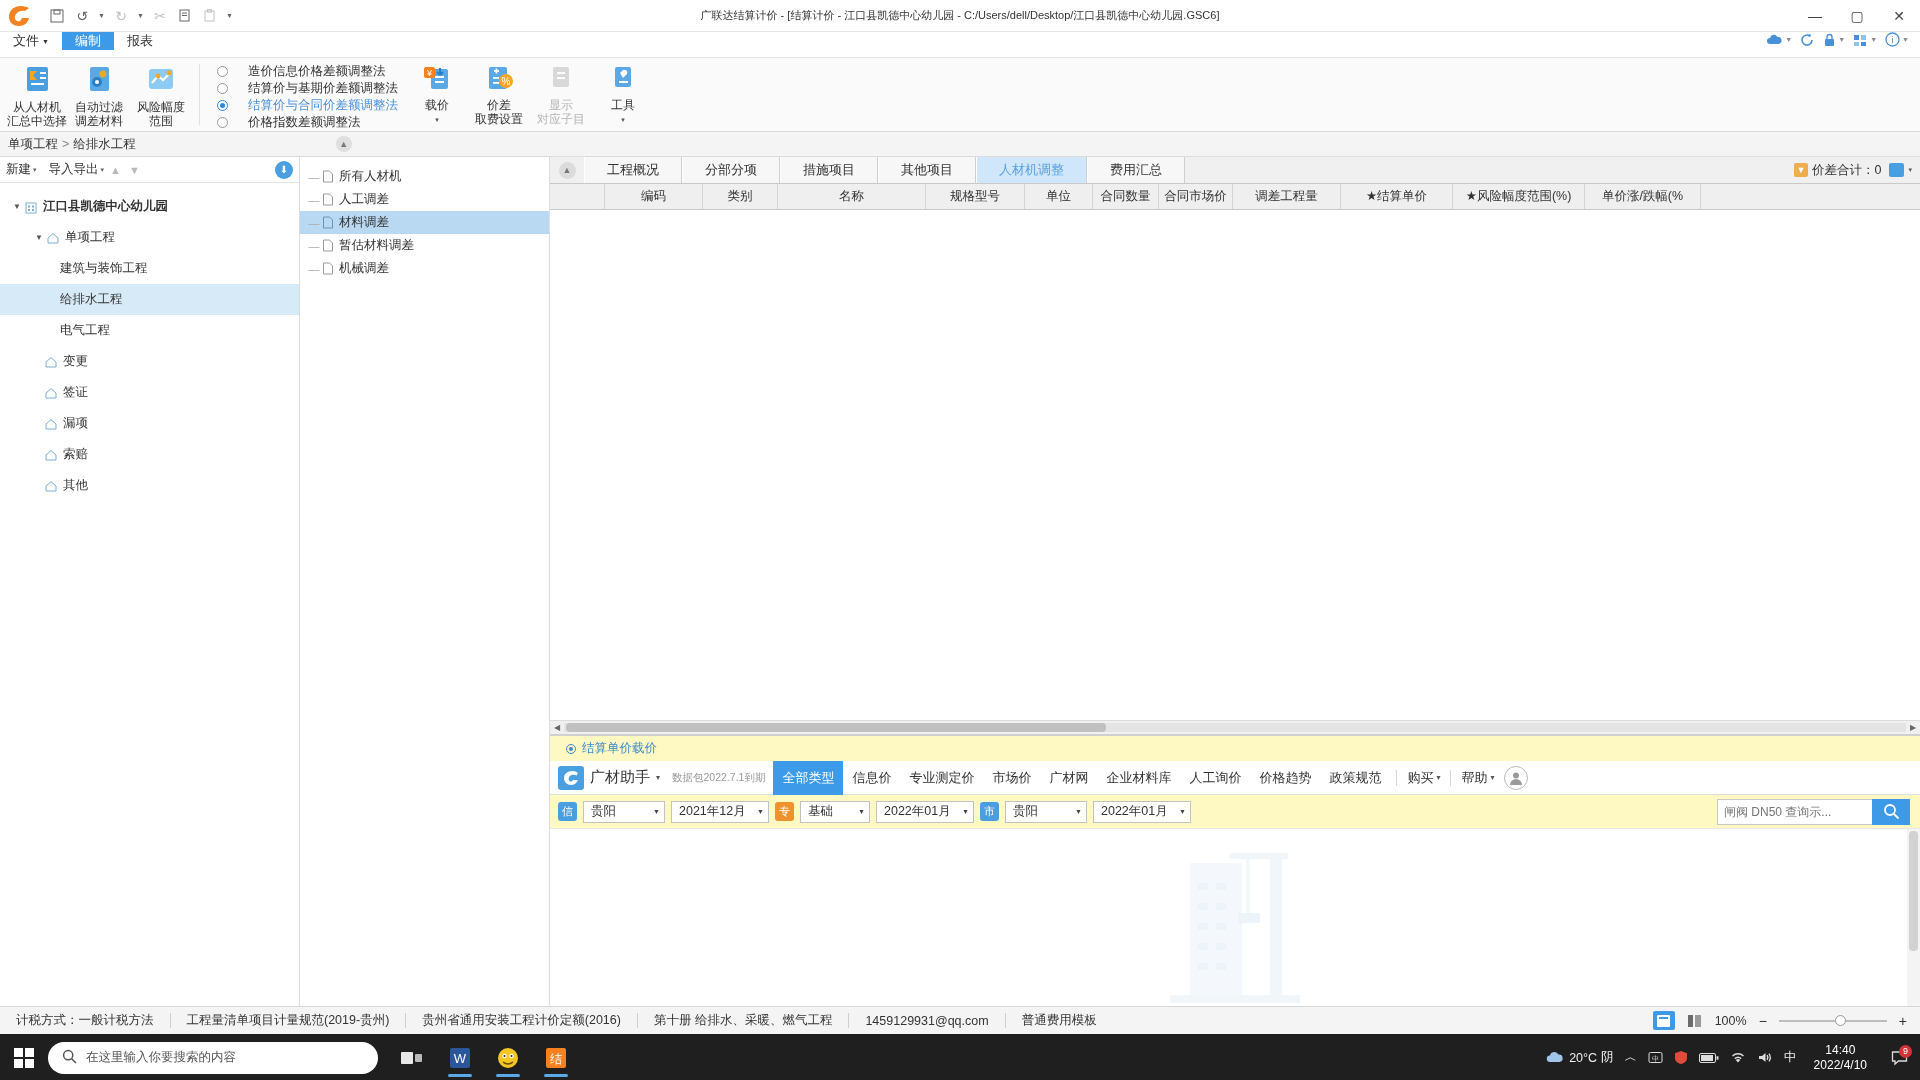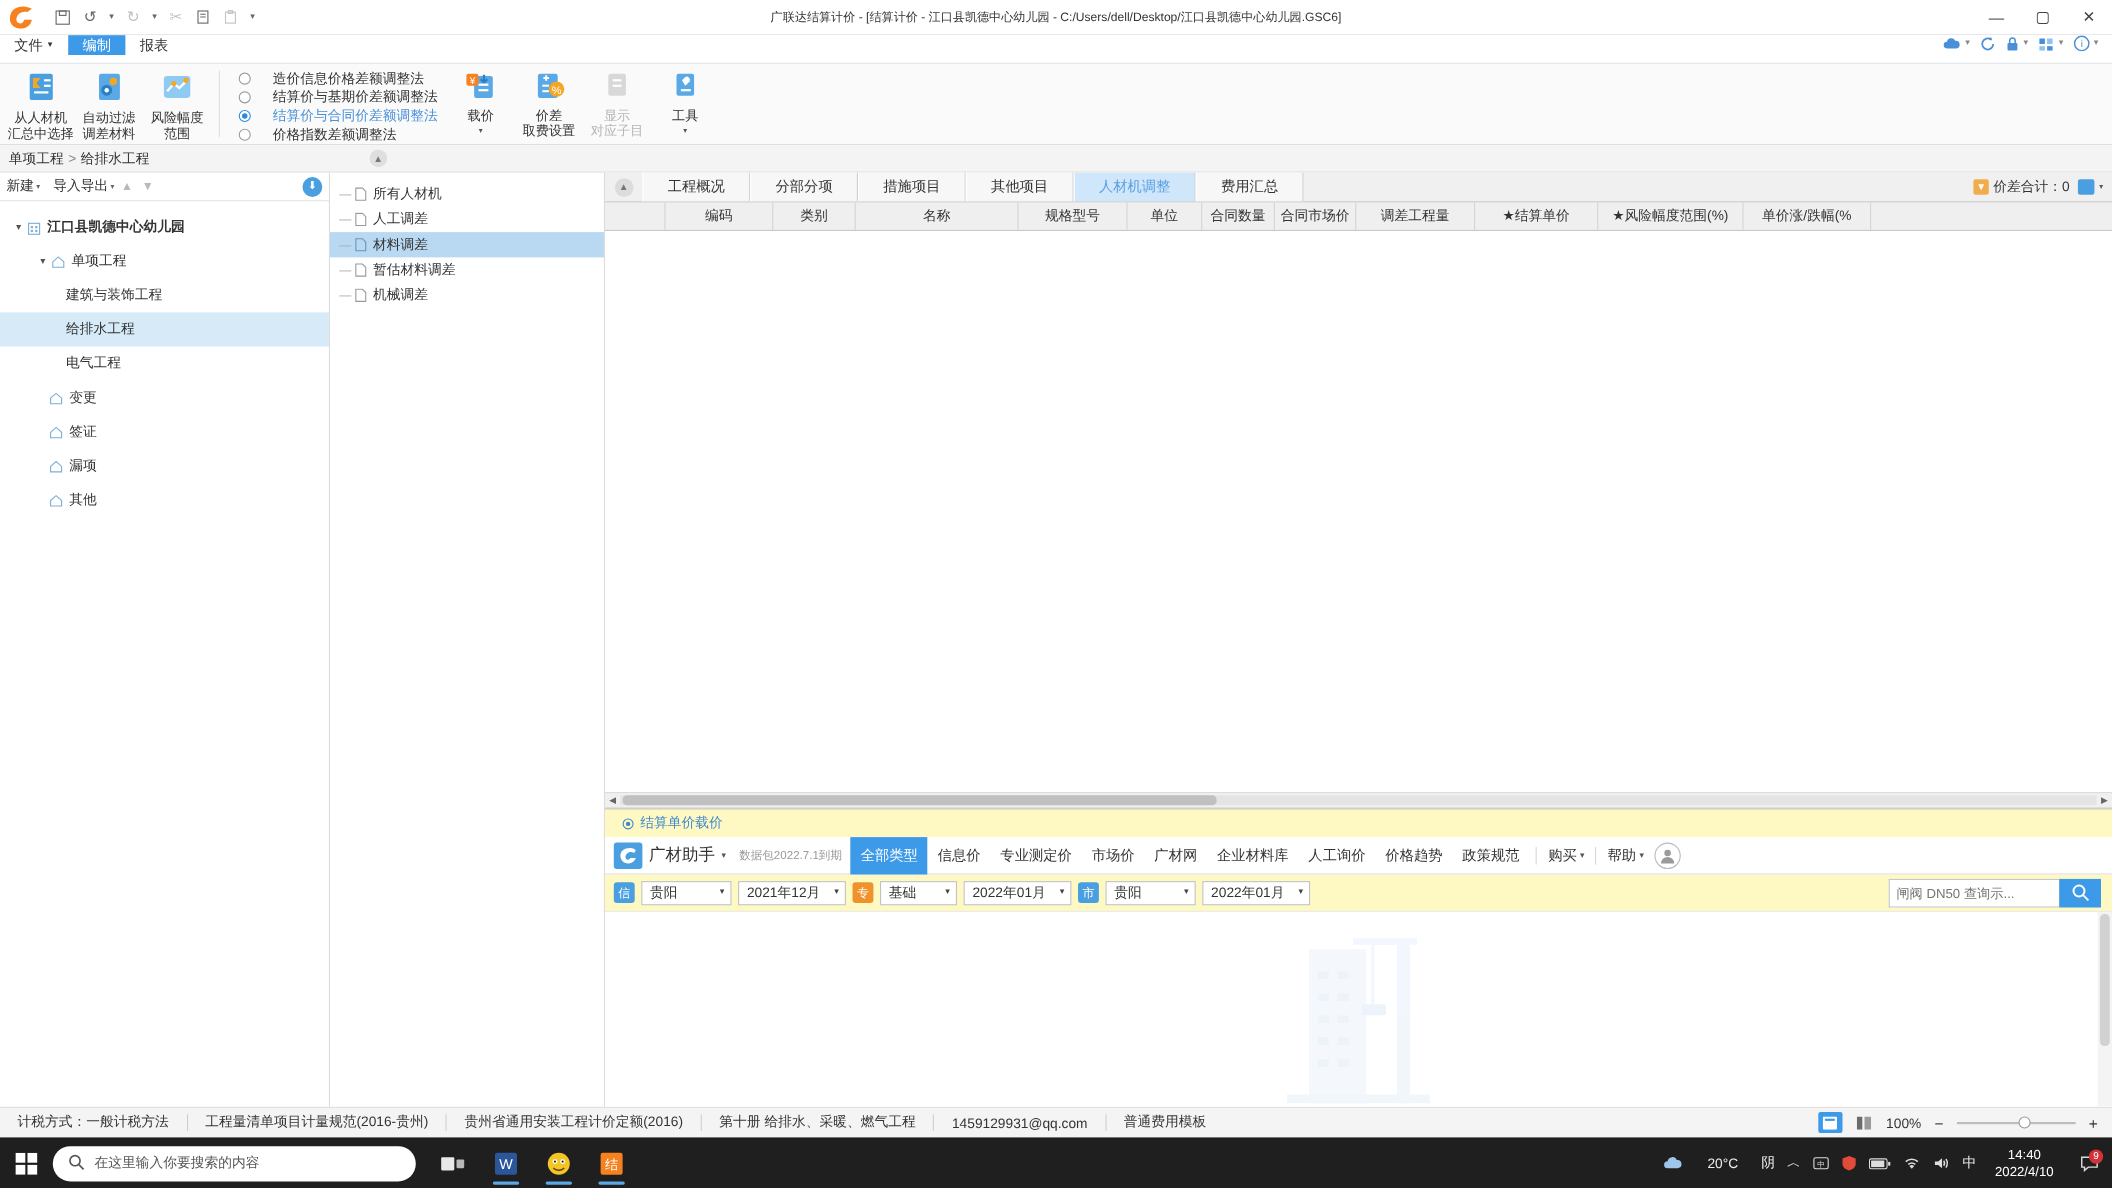--- a/index.html
+++ b/index.html
@@ -238,21 +238,21 @@
              color: #fff; font-size: 12.5px; }
   .tb-start { width: 48px; display: flex; align-items: center; justify-content: center; }
   .tb-search { width: 330px; height: 32px; background: #fff; border-radius: 16px; display: flex;
                align-items: center; gap: 9px; padding-left: 14px; color: #555; font-size: 12.5px; }
   .tb-apps { display: flex; align-items: center; gap: 4px; margin-left: 12px; }
   .tb-app { width: 44px; height: 40px; display: flex; align-items: center; justify-content: center;
             position: relative; }
   .tb-app.run::after { content: ""; position: absolute; bottom: 1px; left: 10px; width: 24px;
                        height: 3px; background: #5aa9e6; border-radius: 2px; }
   .tray { margin-left: auto; display: flex; align-items: center; gap: 11px; padding-right: 6px; }
-  .tray .ti { display: flex; align-items: center; gap: 21px; color: #eee; }
+  .tray .ti { display: flex; align-items: center; gap: 4px; color: #eee; }
   .clock { text-align: center; line-height: 15px; font-size: 12px; padding: 0 6px; }
   .notif { width: 30px; display: flex; align-items: center; justify-content: center; position: relative; }
   .notif .badge { position: absolute; right: 2px; bottom: 8px; min-width: 13px; height: 13px;
                   background: #d13438; border-radius: 7px; font-size: 9px; color: #fff;
                   display: flex; align-items: center; justify-content: center; padding: 0 2px; }
 </style>
 </head>
 <body>
 
 <div id="app">
@@ -540,20 +540,28 @@
           </span>
           <span>签证</span>
         </div>
         <div class="tnode lvl2b">
           <span class="ti">
             <svg width="14" height="14" viewBox="0 0 14 14">
                 <path d="M2 7 L7 2.6 L12 7 V12 H2 Z" fill="none" stroke="#7aaed6"></path>
               </svg>
           </span>
           <span>漏项</span>
+        </div>
+        <div class="tnode lvl2b">
+          <span class="ti">
+            <svg width="14" height="14" viewBox="0 0 14 14">
+                <path d="M2 7 L7 2.6 L12 7 V12 H2 Z" fill="none" stroke="#7aaed6"></path>
+              </svg>
+          </span>
+          <span>索赔</span>
         </div>
         <div class="tnode lvl2b">
           <span class="ti">
             <svg width="14" height="14" viewBox="0 0 14 14">
                 <path d="M2 7 L7 2.6 L12 7 V12 H2 Z" fill="none" stroke="#7aaed6"></path>
               </svg>
           </span>
           <span>其他</span>
         </div>
       </div>
@@ -767,21 +775,21 @@
           </div>
         </div>
       </div>
 
     </div>
   </div>
 
   <div class="statusbar">
     <div class="si">计税方式：一般计税方法</div>
     <div class="div"></div>
-    <div class="si">工程量清单项目计量规范(2016-贵州)</div>
+    <div class="si">工程量清单项目计量规范(2019-贵州)</div>
     <div class="div"></div>
     <div class="si">贵州省通用安装工程计价定额(2016)</div>
     <div class="div"></div>
     <div class="si">第十册 给排水、采暖、燃气工程</div>
     <div class="div"></div>
     <div class="si">1459129931@qq.com</div>
     <div class="div"></div>
     <div class="si">普通费用模板</div>
     <div class="right">
       <span class="vwbtn on">

